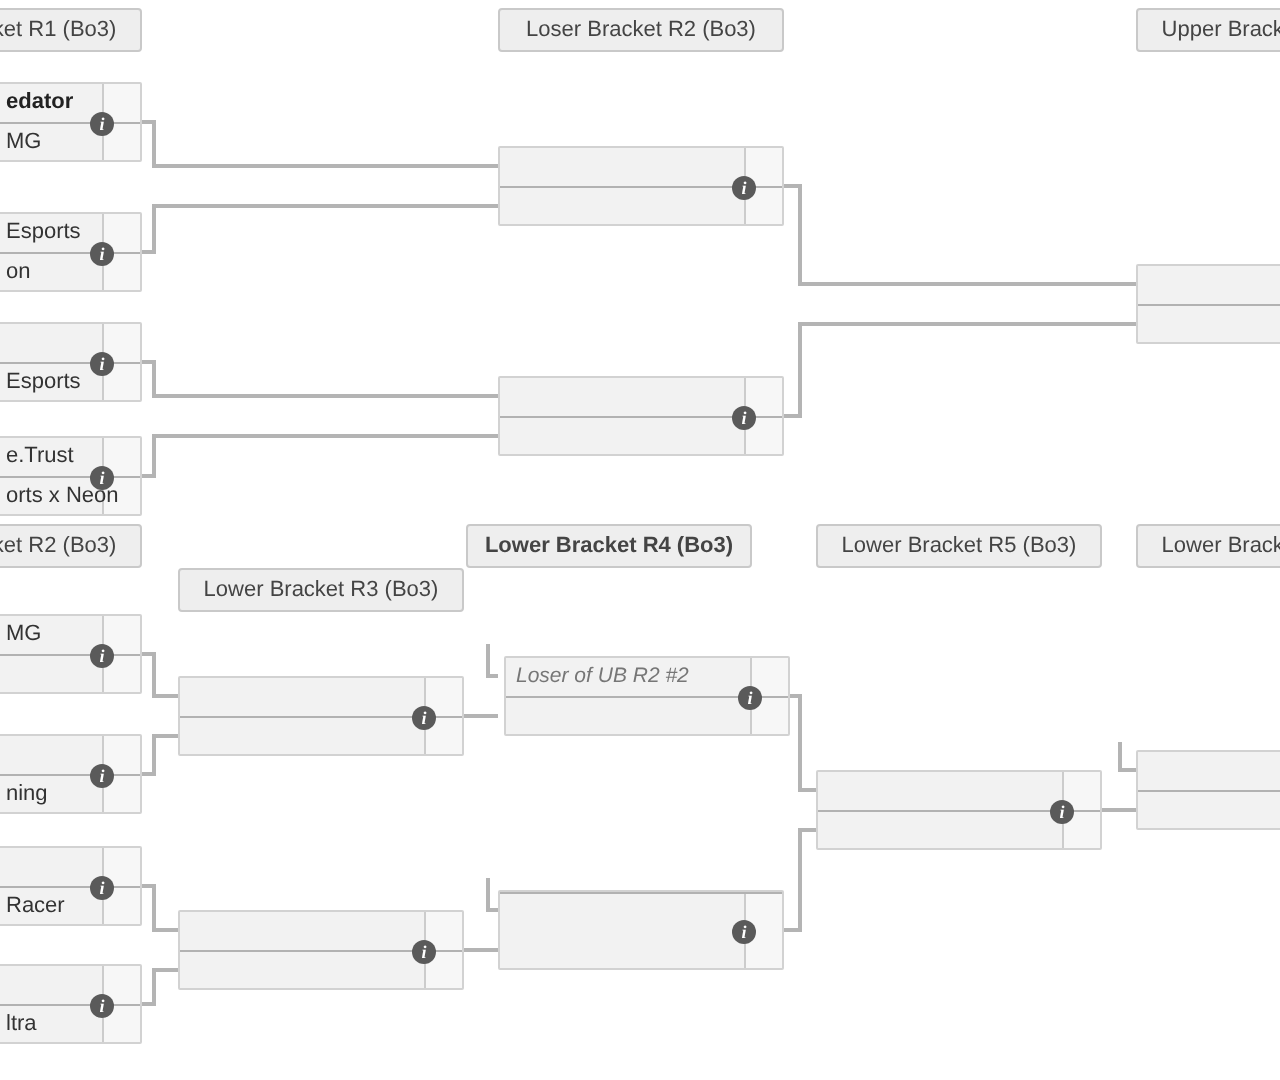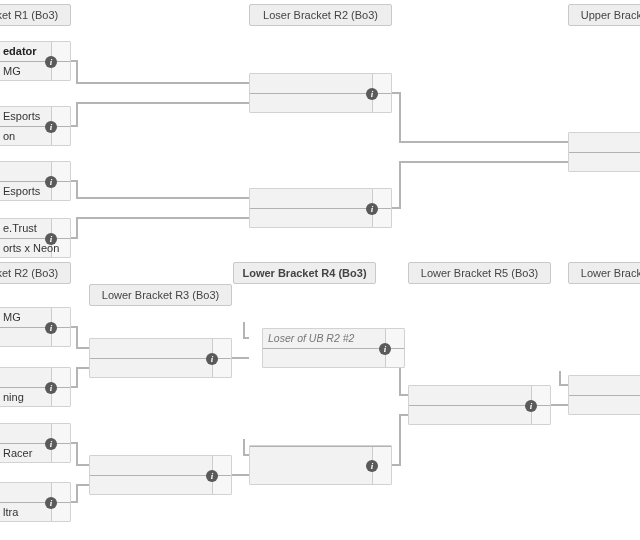--- a/index.html
+++ b/index.html
@@ -200,21 +200,21 @@
       <div class="scorebg"></div>
       <div class="scoresep"></div>
       <div class="slot">
         <span class="name"></span>
       </div>
       <div class="slot bottom">
         <span class="name"></span>
       </div>
       <div class="info">i</div>
     </div>
-    <div class="match" style="left: 262px; top: 328px;">
+    <div class="match" style="left: 252px; top: 328px;">
       <div class="scorebg"></div>
       <div class="scoresep"></div>
       <div class="slot">
         <span class="name placeholder">Loser of UB R2 #2</span>
       </div>
       <div class="slot bottom">
         <span class="name"></span>
       </div>
       <div class="info">i</div>
     </div>

